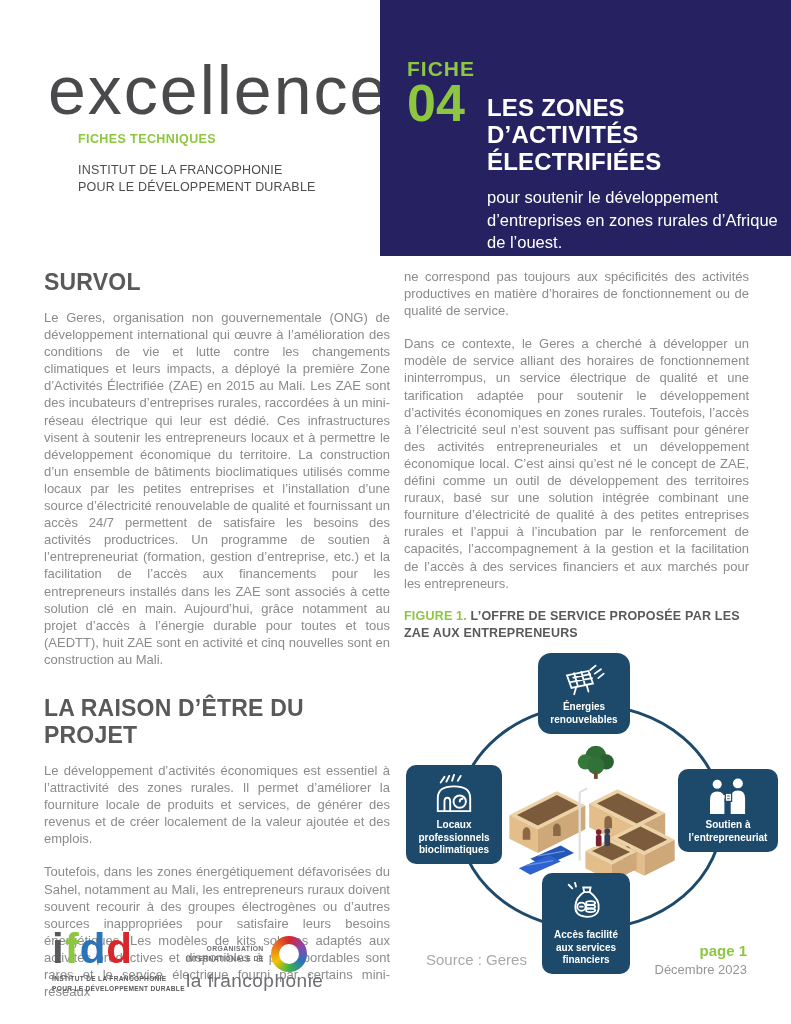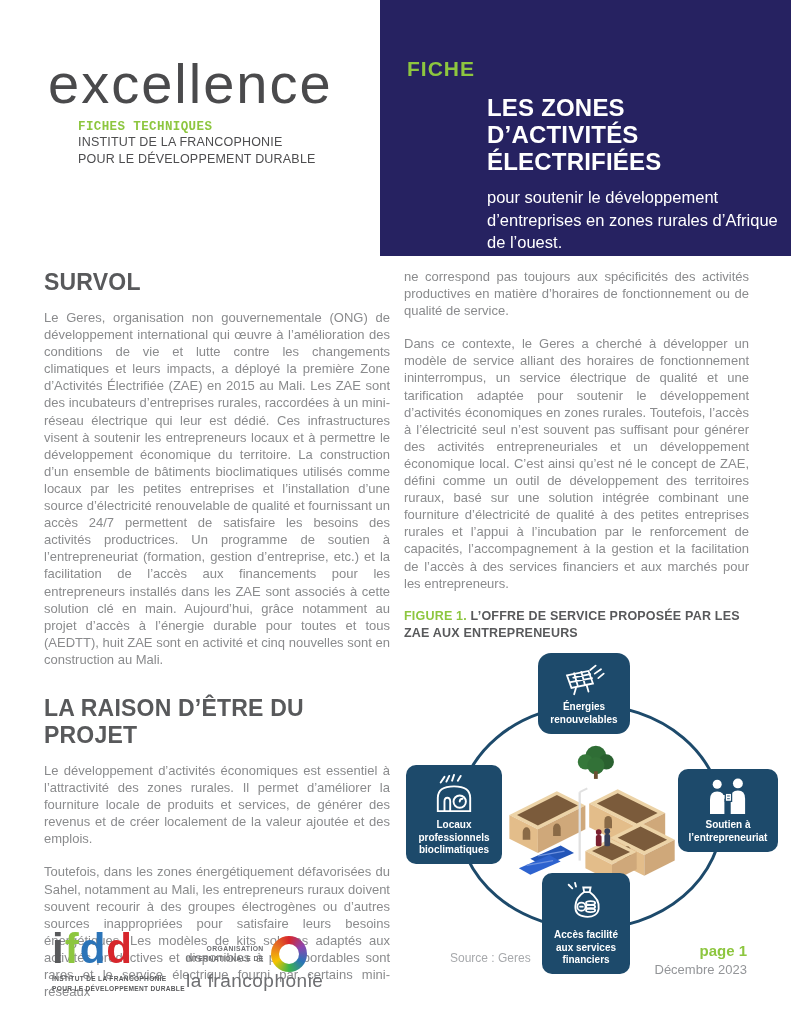--- a/index.html
+++ b/index.html
@@ -5,22 +5,22 @@
   * { margin:0; padding:0; box-sizing:border-box; }
   html,body { background:#e8e8e8; }
   body { font-family:"Liberation Sans","DejaVu Sans",sans-serif; }
   .page {
     position:relative; width:791px; height:1024px; background:#ffffff;
     margin:0 auto; overflow:hidden;
   }
 
   
   .brand { position:absolute; left:48px; top:56px; }
-  .brand-logo { font-size:56px; font-weight:400; color:#4a4a4c; letter-spacing:2px; line-height:1; }
-  .brand-series { margin:8px 0 0 30px; font-size:12.5px; font-weight:bold; color:#8dc63f; letter-spacing:0.4px;font-family:Liberation Mono, monospace; }
+  .brand-logo { font-size:68px; font-weight:400; color:#4a4a4c; letter-spacing:2px; line-height:1; }
+  .brand-series { margin:8px 0 16px 30px; font-size:12.5px; font-weight:bold; color:#8dc63f; letter-spacing:0.4px; }
   .brand-org { margin-left:30px; font-size:12.5px; color:#4d4d4f; line-height:1.32; letter-spacing:0.2px; }
 
   
   .header-box { position:absolute; left:380px; top:0; width:411px; height:256px; background:#262261; }
   .header-inner { display:flex; padding:58px 0 0 27px; }
   .fiche-col { width:76px; flex:none; }
   .fiche-label { color:#8dc63f; font-size:21px; font-weight:bold; letter-spacing:1px; line-height:1; }
   .fiche-num { color:#8dc63f; font-size:52px; font-weight:bold; line-height:0.92; margin-top:1px; }
   .title-col { margin-left:4px;margin-top:36px; }
   .title-line { color:#ffffff; font-size:24px; font-weight:bold; line-height:1.13; letter-spacing:0.2px; }
@@ -43,21 +43,21 @@
     position:absolute; background:#1d4a6b; border-radius:10px; color:#fff;
     display:flex; flex-direction:column; align-items:center; text-align:center;
     padding:9px 5px 8px; gap:5px;
   }
   .node .label { font-size:10px; font-weight:bold; line-height:1.22; }
   .node-top    { left:134px; top:4px;   width:92px;border-radius:13px;  }
   .node-left   { left:2px;   top:116px; width:96px;  }
   .node-right  { left:274px; top:120px; width:100px; }
   .node-bottom { left:138px; top:224px; width:88px; }
   .center-art { position:absolute; left:94px; top:80px; }
-  .fig-source { position:absolute; left:22px; top:302px; font-size:12px; color:#a7a9ac;margin-left:24px; }
+  .fig-source { position:absolute; left:22px; top:302px; font-size:15px; color:#a7a9ac; }
 
   
   .footer { position:absolute; left:44px; right:44px; bottom:20px; height:76px; }
   .ifdd { position:absolute; left:8px; top:2px; }
   .ifdd-word { font-size:42px; font-weight:bold; line-height:0.9; letter-spacing:1px; }
   .ifdd-word .c1{color:#58595b;} .ifdd-word .c2{color:#8dc63f;} .ifdd-word .c3{color:#2b74b8;} .ifdd-word .c4{color:#d7262c;}
   .ifdd-sub { margin-top:6px; font-size:6.6px; font-weight:bold; color:#58595b; letter-spacing:0.3px; line-height:1.5; }
   .oif { position:absolute; left:142px; top:8px; }
   .oif-top { display:flex; align-items:center; gap:7px; }
   .oif-lines { font-size:6.8px; font-weight:bold; color:#6d6e71; text-align:right; letter-spacing:0.4px; line-height:1.5; }
@@ -81,20 +81,21 @@
     <div class="brand-org">
       <div>INSTITUT DE LA FRANCOPHONIE</div>
       <div>POUR LE DÉVELOPPEMENT DURABLE</div>
     </div>
   </div>
 
   <div class="header-box">
     <div class="header-inner">
       <div class="fiche-col">
         <div class="fiche-label">FICHE</div>
+        <div class="fiche-num">04</div>
       </div>
       <div class="title-col">
         <div class="title-line">LES ZONES</div>
         <div class="title-line">D’ACTIVITÉS</div>
         <div class="title-line">ÉLECTRIFIÉES</div>
         <div class="subtitle">pour soutenir le développement d’entreprises en zones rurales d’Afrique de l’ouest.</div>
       </div>
     </div>
   </div>
 

